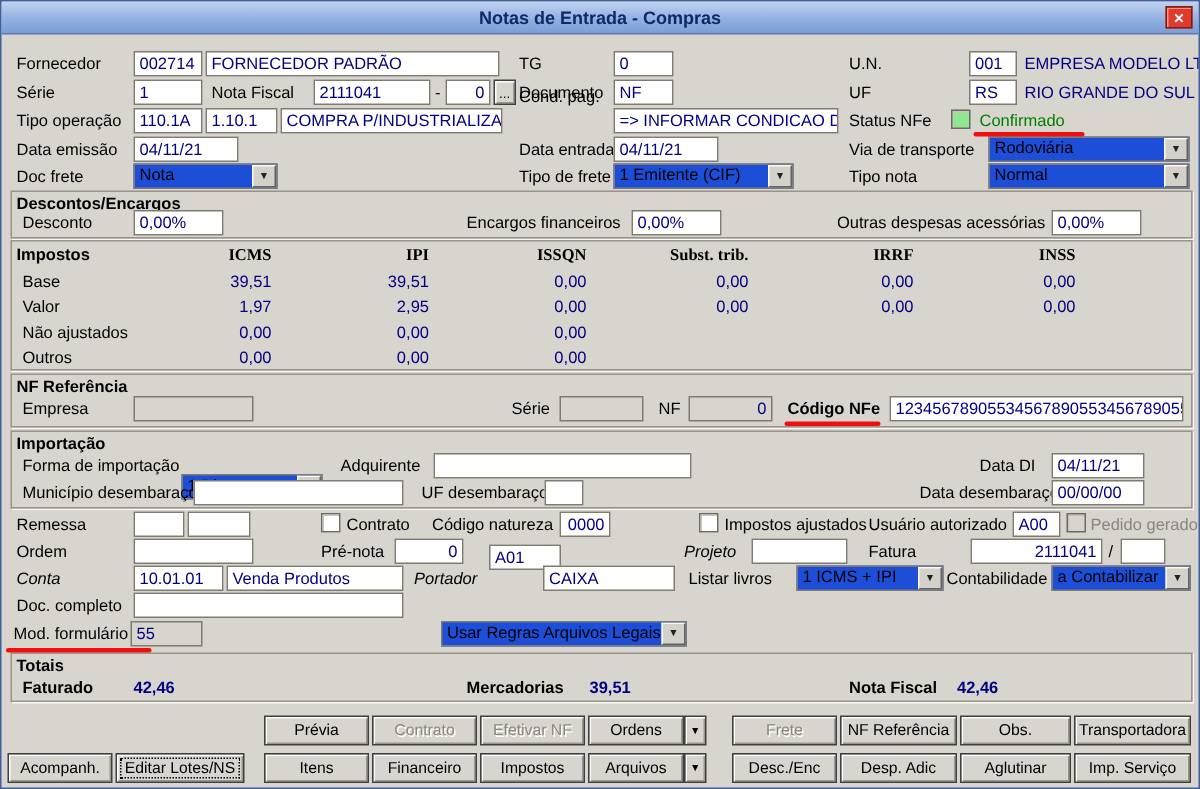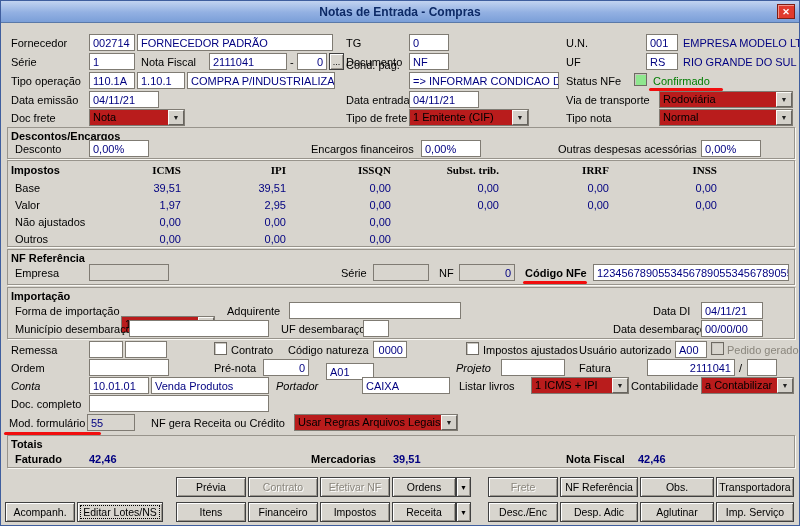--- a/index.html
+++ b/index.html
@@ -34,21 +34,21 @@
   .V.b { font-weight:bold; }
   .F {
     position:absolute; height:17px; background:#fff;
     border:1px solid #7f7b73; color:#000080;
     display:flex; align-items:center; padding:0 3px;
     white-space:nowrap; overflow:hidden;
   }
   .F.r { justify-content:flex-end; }
   .F.d { background:#d8d5ce; }
   .C {
-    position:absolute; height:17px; background:#b91c1c;
+    position:absolute; height:17px; background:#1d4ed8;
     border:1px solid #7f7b73; color:#000;
     display:flex; align-items:stretch; overflow:hidden;
   }
   .ct { flex:1; padding:0 3px; white-space:nowrap; overflow:hidden; line-height:15px; }
   .cb {
     width:16px; background:#d4d1ca;
     border:1px solid; border-color:#fbfaf7 #67645e #67645e #fbfaf7;
     font-size:7px; color:#222;
     display:flex; align-items:center; justify-content:center; cursor:pointer;
   }
@@ -267,21 +267,20 @@
     <span class="ct">a Contabilizar</span>
     <span class="cb">▼</span>
   </div>
 
   <span class="L" style="left:10px;top:396px">Doc. completo</span>
   <div class="F" style="left:88px;top:394px;width:180px"></div>
 
   <span class="L" style="left:8px;top:415px">Mod. formulário</span>
   <div class="F d" style="left:86px;top:413px;width:48px">55</div>
   <div class="A" style="left:3px;top:431px;width:97px"></div>
-  <span class="L" style="left:150px;top:415px">NF gera Receita ou Crédito</span>
   <div class="C" style="left:293px;top:413px;width:164px">
     <span class="ct">Usar Regras Arquivos Legais</span>
     <span class="cb">▼</span>
   </div>
 
   <div class="G" style="left:6px;top:434px;width:788px;height:33px"></div>
   <span class="L b" style="left:10px;top:436px">Totais</span>
   <span class="L b" style="left:14px;top:451px">Faturado</span>
   <span class="V b" style="left:88px;top:451px">42,46</span>
   <span class="L b" style="left:310px;top:451px">Mercadorias</span>
@@ -299,21 +298,21 @@
   <div class="B d" style="left:487px;top:476px;width:70px">Frete</div>
   <div class="B" style="left:559px;top:476px;width:78px">NF Referência</div>
   <div class="B" style="left:639px;top:476px;width:74px">Obs.</div>
   <div class="B" style="left:715px;top:476px;width:78px">Transportadora</div>
 
   <div class="B" style="left:4px;top:501px;width:70px">Acompanh.</div>
   <div class="B f" style="left:76px;top:501px;width:86px">Editar Lotes/NS</div>
   <div class="B" style="left:175px;top:501px;width:70px">Itens</div>
   <div class="B" style="left:247px;top:501px;width:70px">Financeiro</div>
   <div class="B" style="left:319px;top:501px;width:70px">Impostos</div>
-  <div class="B" style="left:391px;top:501px;width:64px">Receita</div>
+  <div class="B" style="left:391px;top:501px;width:64px">Arquivos</div>
   <div class="B ar" style="left:455px;top:501px;width:15px">
       <span>▼</span>
     </div>
   <div class="B" style="left:487px;top:501px;width:70px">Desc./Enc</div>
   <div class="B" style="left:559px;top:501px;width:78px">Desp. Adic</div>
   <div class="B" style="left:639px;top:501px;width:74px">Aglutinar</div>
   <div class="B" style="left:715px;top:501px;width:78px">Imp. Serviço</div>
 
 </div>
 

